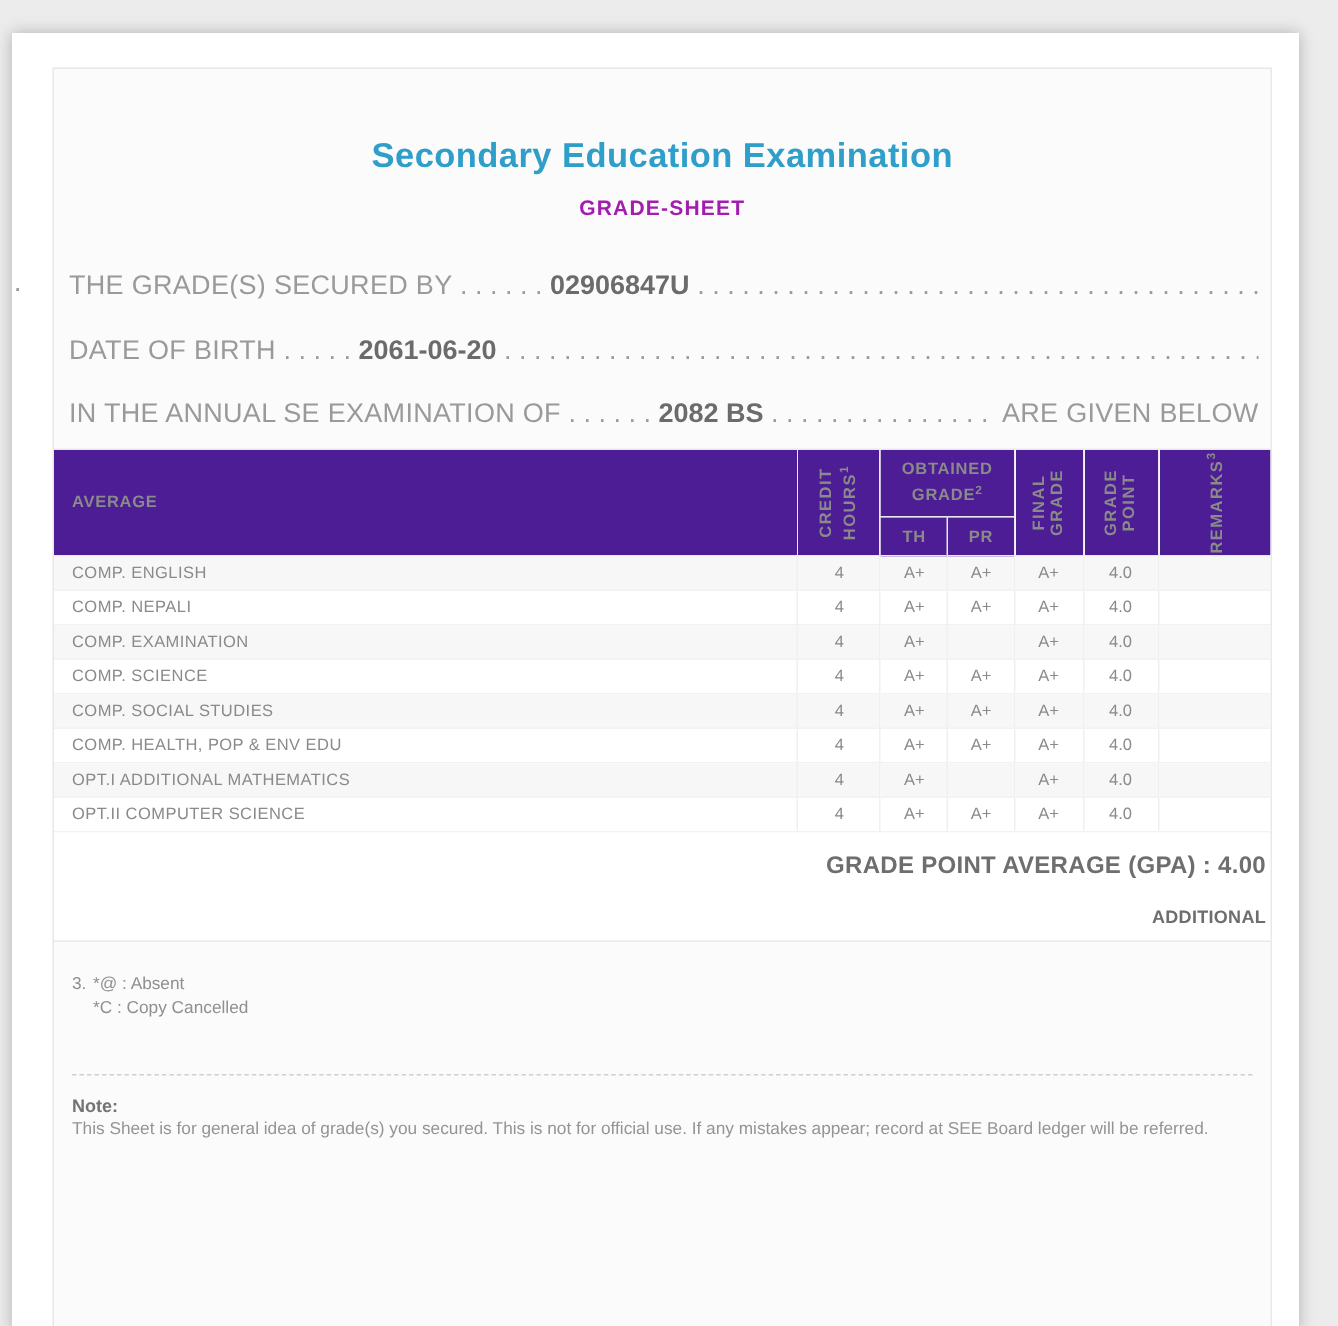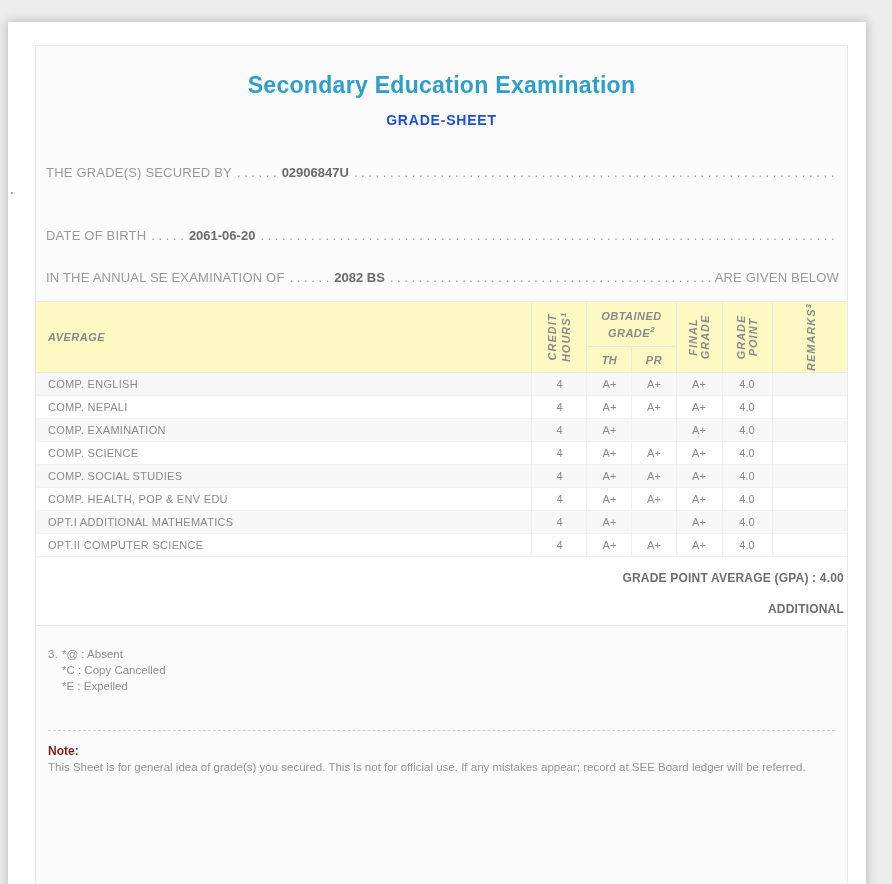--- a/index.html
+++ b/index.html
@@ -19,51 +19,51 @@
     position:absolute; left:2px; top:160px;
     color:#9a9a9a; font-size:13px; font-weight:bold;
   }
   .card {
     position:absolute; left:27px; right:18px; top:23px; bottom:-5px;
     background:#fbfbfb;
     border:1px solid #e8e8e8;
     overflow:hidden;
   }
   .title {
-    margin-top:26px; text-align:center;
+    margin-top:44px; text-align:center;
     font-size:23px; font-weight:bold; color:#2f9ec9;
     letter-spacing:0.3px;
   }
   .subtitle {
     margin-top:13px; text-align:center;
-    font-size:14px; font-weight:bold; color:#1d4ed8;
+    font-size:14px; font-weight:bold; color:#a21caf;
     letter-spacing:0.8px;
   }
   .info-line {
     display:flex; align-items:baseline;
     white-space:nowrap; overflow:hidden;
     padding:0 8px 0 10px;
-    font-size:13px; color:#9a9a9a; height:17px; line-height:17px;
+    font-size:18px; color:#9a9a9a; height:17px; line-height:17px;
   }
   .info-line .lbl { flex:0 0 auto; letter-spacing:0.2px; }
   .info-line .dots { flex:0 0 auto; margin:0 5px; color:#9a9a9a; }
   .info-line .val { flex:0 0 auto; font-weight:bold; color:#6b6b6b; }
   .info-line .fill { flex:1 1 auto; overflow:hidden; margin:0 0 0 5px; }
   .info-line .suffix { flex:0 0 auto; margin-left:4px; letter-spacing:0.2px; }
   .line-secured { margin-top:36px; }
-  .line-dob { margin-top:46px; }
+  .line-dob { margin-top:26px; }
   .line-exam { margin-top:25px; }
 
   table.grades {
     width:100%; margin-top:15px;
     border-collapse:collapse; table-layout:fixed;
     background:#ffffff;
     border-top:1px solid #e8e8e8;
   }
-  table.grades thead th { font-weight:bold; color:#8a8a8a; background:#fef9c3;font-style:italic; }
+  table.grades thead th { font-weight:bold; color:#8a8a8a; background:#4c1d95; }
   table.grades thead tr.h1 { height:45px; }
   table.grades thead tr.h2 { height:26px; }
   th.rowspan2 { position:relative; height:71px; }
   th.h-subjects {
     text-align:left; padding-left:12px;
     font-size:11px; letter-spacing:0.5px;
   }
   .rot {
     position:absolute; left:50%; top:50%;
     transform:translate(-50%,-50%) rotate(-90deg);
@@ -87,38 +87,38 @@
   table.grades tbody tr { border-bottom:1px solid #f2f2f2; }
   table.grades tbody tr:nth-child(odd) { background:#f7f7f7; }
   td.c-subject { text-align:left; padding-left:12px; letter-spacing:0.3px; }
   td.c-num { text-align:center; border-left:1px solid #f0f0f0; }
 
   .summary {
     background:#ffffff; border-bottom:1px solid #e8e8e8;
     text-align:right; padding:14px 3px 9px 0;
   }
   .summary .gpa-line {
-    font-size:12px; font-weight:bold; color:#6e6e6e; letter-spacing:0.2px;
+    font-size:16px; font-weight:bold; color:#6e6e6e; letter-spacing:0.2px;
   }
   .summary .status-line {
     margin-top:17px;
     font-size:12px; font-weight:bold; color:#6e6e6e; letter-spacing:0.2px;
   }
 
   .footnotes { padding:20px 12px 0 12px; }
   .fn-line { font-size:11.5px; color:#8f8f8f; line-height:16px; white-space:nowrap; }
   .fn-marker { display:inline-block; width:14px; }
   .fn-text { }
 
   .dashed-divider {
     margin:36px 12px 0 12px;
     border-top:1px dashed #cfcfcf; height:0;
   }
   .note { margin:13px 12px 0 12px; }
-  .note-title { font-size:12px; font-weight:bold; color:#7f1d1d; }
+  .note-title { font-size:12px; font-weight:bold; color:#737373; }
   .note-body { margin-top:2px; font-size:11.5px; color:#949494; line-height:15px; }
 </style>
 </head>
 <body>
 
 <div class="page">
   <div class="stray-dot">.</div>
 
   <div class="card">
     <div class="title">Secondary Education Examination</div>
@@ -264,21 +264,20 @@
     </table>
 
     <div class="summary">
       <div class="gpa-line">GRADE POINT AVERAGE (GPA) : 4.00</div>
       <div class="status-line">ADDITIONAL</div>
     </div>
 
     <div class="footnotes">
         <div class="fn-line"><span class="fn-marker">3.</span><span class="fn-text">*@ : Absent</span></div>
         <div class="fn-line"><span class="fn-marker"></span><span class="fn-text">*C : Copy Cancelled</span></div>
-        <div class="fn-line"><span class="fn-marker"></span><span class="fn-text">*E : Expelled</span></div>
       </div>
 
     <div class="dashed-divider"></div>
 
     <div class="note">
       <div class="note-title">Note:</div>
       <div class="note-body">This Sheet is for general idea of grade(s) you secured. This is not for official use. If any mistakes appear; record at SEE Board ledger will be referred.</div>
     </div>
   </div>
 </div>

